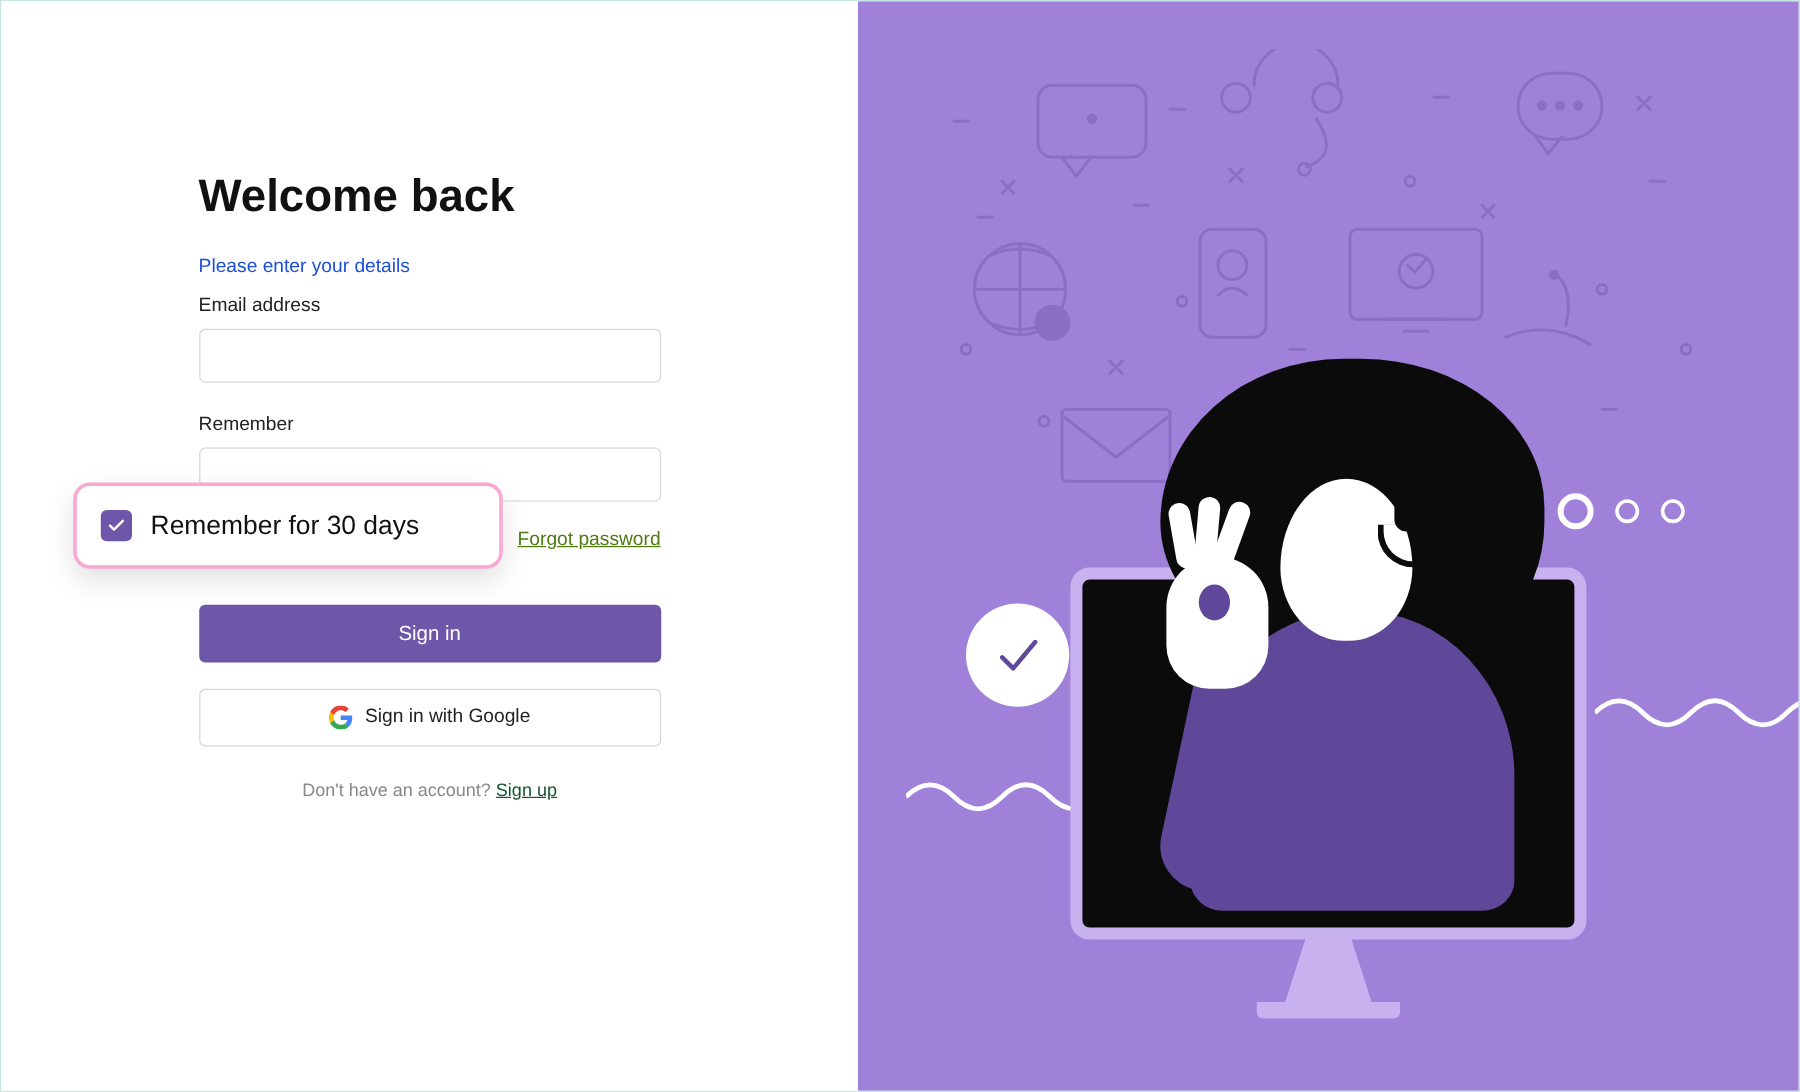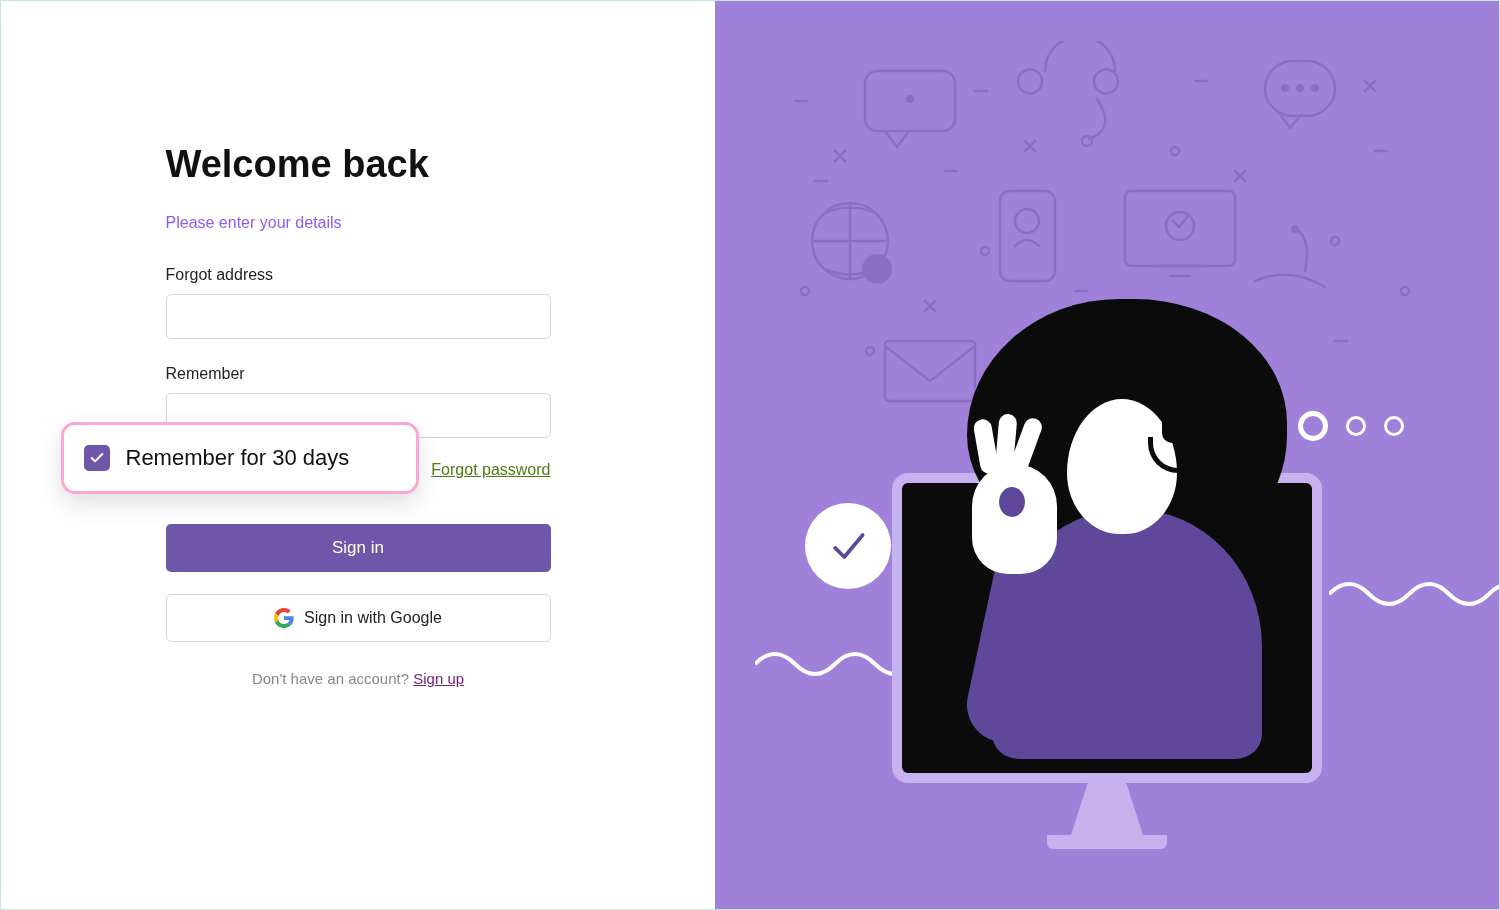--- a/index.html
+++ b/index.html
@@ -63,22 +63,22 @@
       margin: 110px auto 0;
     }
     .heading {
       font-size: 38px;
       font-weight: 700;
       color: #111;
       margin-bottom: 28px;
     }
     .subheading {
       font-size: 16px;
-      color: #8b5cf6;
-      margin-bottom: 34px;
+      color: #1d4ed8;
+      margin-bottom: 14px;
     }
     .field-label {
       font-size: 16px;
       color: #222;
       margin-bottom: 10px;
       display: block;
     }
     .text-input {
       width: 100%;
       height: 45px;
@@ -131,21 +131,21 @@
     .google-g {
       width: 20px;
       height: 20px;
     }
     .footer-line {
       text-align: center;
       font-size: 15px;
       color: #888;
     }
     .footer-line a {
-      color: #701a75;
+      color: #14532d;
       text-decoration: underline;
       cursor: pointer;
       font-weight: 500;
     }
     
     .remember-callout {
       position: absolute;
       left: -105px;
       top: -28px;
       width: 358px;
@@ -347,21 +347,21 @@
   </style>
 </head>
 <body>
 
 <div class="left-panel">
 
   <div class="form-wrap">
     <h1 class="heading">Welcome back</h1>
     <p class="subheading">Please enter your details</p>
 
-    <label class="field-label">Forgot address</label>
+    <label class="field-label">Email address</label>
     <input type="text" class="text-input" style="">
 
     <label class="field-label">Remember</label>
     <input type="password" class="text-input" style="margin-bottom: 12px;">
 
     <div class="row-between">
       <div class="remember-callout">
         <div class="cbx">
           <svg viewBox="0 0 24 24">
               <path d="M4 12l5 5L20 6" stroke="#fff" stroke-width="3" fill="none" stroke-linecap="round" stroke-linejoin="round"></path>

